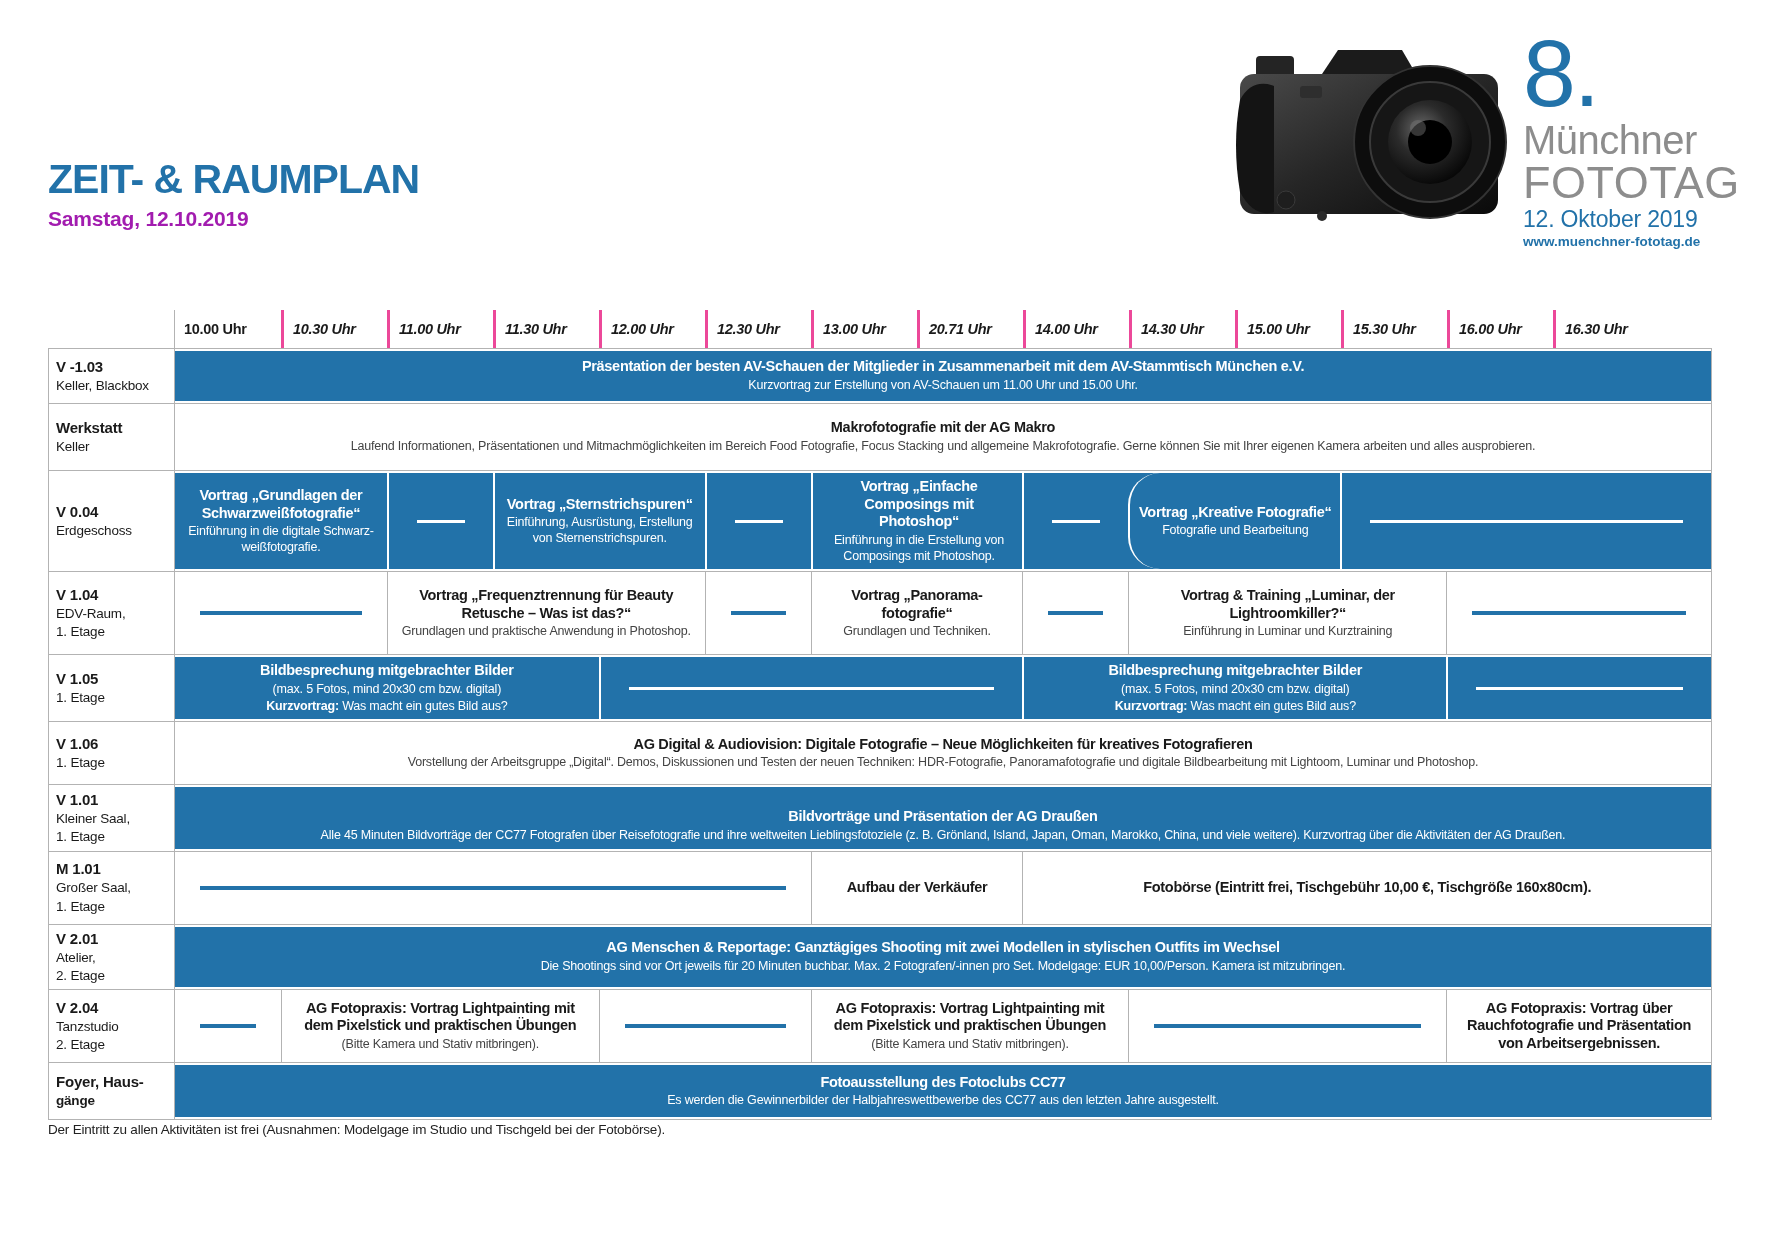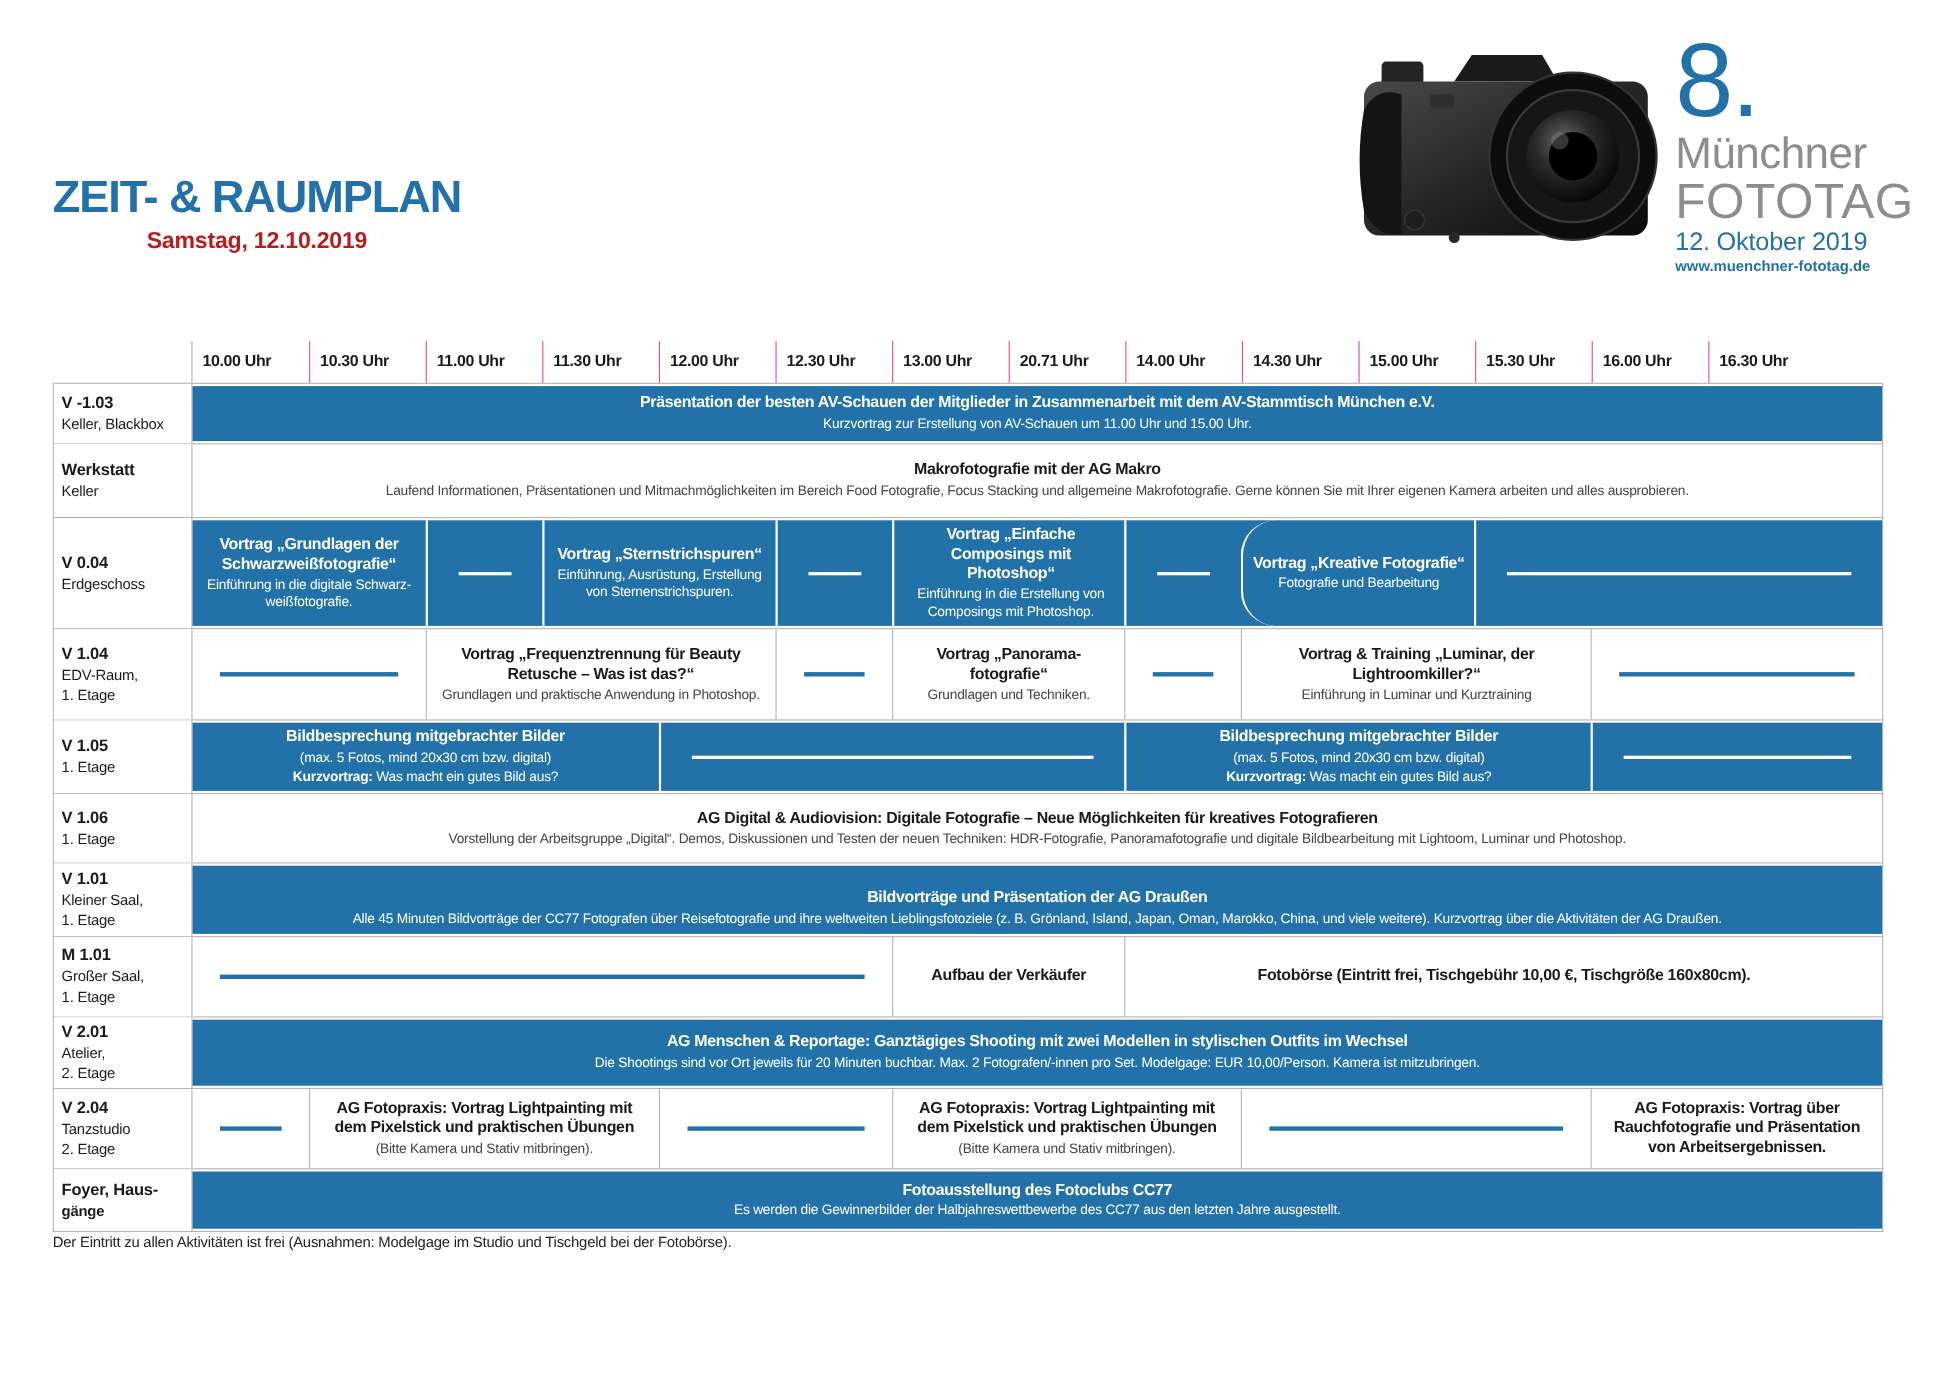--- a/index.html
+++ b/index.html
@@ -4,37 +4,37 @@
 <style>
   html,body{margin:0;padding:0;}
   body{
     width:1766px;height:1252px;position:relative;background:#fff;
     font-family:"Liberation Sans","DejaVu Sans",sans-serif;color:#1a1a1a;
     overflow:hidden;
   }
   
   .title-block{position:absolute;left:48px;top:158px;}
   .page-title{font-size:41px;font-weight:bold;color:#2272a9;letter-spacing:-1px;line-height:1.05;}
-  .page-subtitle{font-size:21px;font-weight:bold;color:#b91c1c;margin-top:6px;letter-spacing:-0.2px;text-align:center;}
+  .page-subtitle{font-size:21px;font-weight:bold;color:#a21caf;margin-top:6px;letter-spacing:-0.2px;}
   
   .logo{position:absolute;right:20px;top:28px;width:520px;height:230px;}
   .camera{position:absolute;left:0px;top:2px;}
   .logo-text{position:absolute;left:297px;top:0px;width:200px;}
   .logo-number{font-size:95px;line-height:0.95;color:#2272a9;font-weight:500;letter-spacing:-2px;}
   .logo-name{font-size:40px;color:#8d8d8d;line-height:1.0;margin-top:2px;letter-spacing:-0.5px;}
   .logo-fototag{font-size:45px;color:#8d8d8d;line-height:1.0;letter-spacing:0.5px;}
   .logo-date{font-size:23px;color:#2272a9;line-height:1.1;margin-top:2px;letter-spacing:-0.2px;}
   .logo-url{font-size:13.5px;color:#2272a9;font-weight:bold;margin-top:1px;}
   
   .table{position:absolute;left:48px;top:310px;width:1664px;}
   .thead{display:flex;border-bottom:1px solid #b3b3b3;height:38px;}
   .corner{width:126px;flex:none;border-right:1px solid #b3b3b3;}
   .time-grid{flex:1;display:grid;grid-template-columns:repeat(13,1fr) 1.5fr;}
   .time-cell{display:flex;align-items:center;padding-left:9px;font-size:14.5px;font-weight:bold;letter-spacing:-0.3px;}
-  .time-cell + .time-cell{border-left:1px solid #ec4899;}
+  .time-cell + .time-cell{border-left:3px solid #ec4899;font-style:italic;}
   .row{display:flex;border-bottom:1px solid #b3b3b3;border-left:1px solid #b3b3b3;border-right:1px solid #b3b3b3;}
   .rows .row:nth-of-type(1){min-height:54px}
   .rows .row:nth-of-type(2){min-height:66px}
   .rows .row:nth-of-type(3){min-height:84px}
   .rows .row:nth-of-type(4){min-height:82px}
   .rows .row:nth-of-type(5){min-height:64px}
   .rows .row:nth-of-type(6){min-height:62px}
   .rows .row:nth-of-type(7){min-height:64px}
   .rows .row:nth-of-type(8){min-height:72px}
   .rows .row:nth-of-type(9){min-height:60px}

